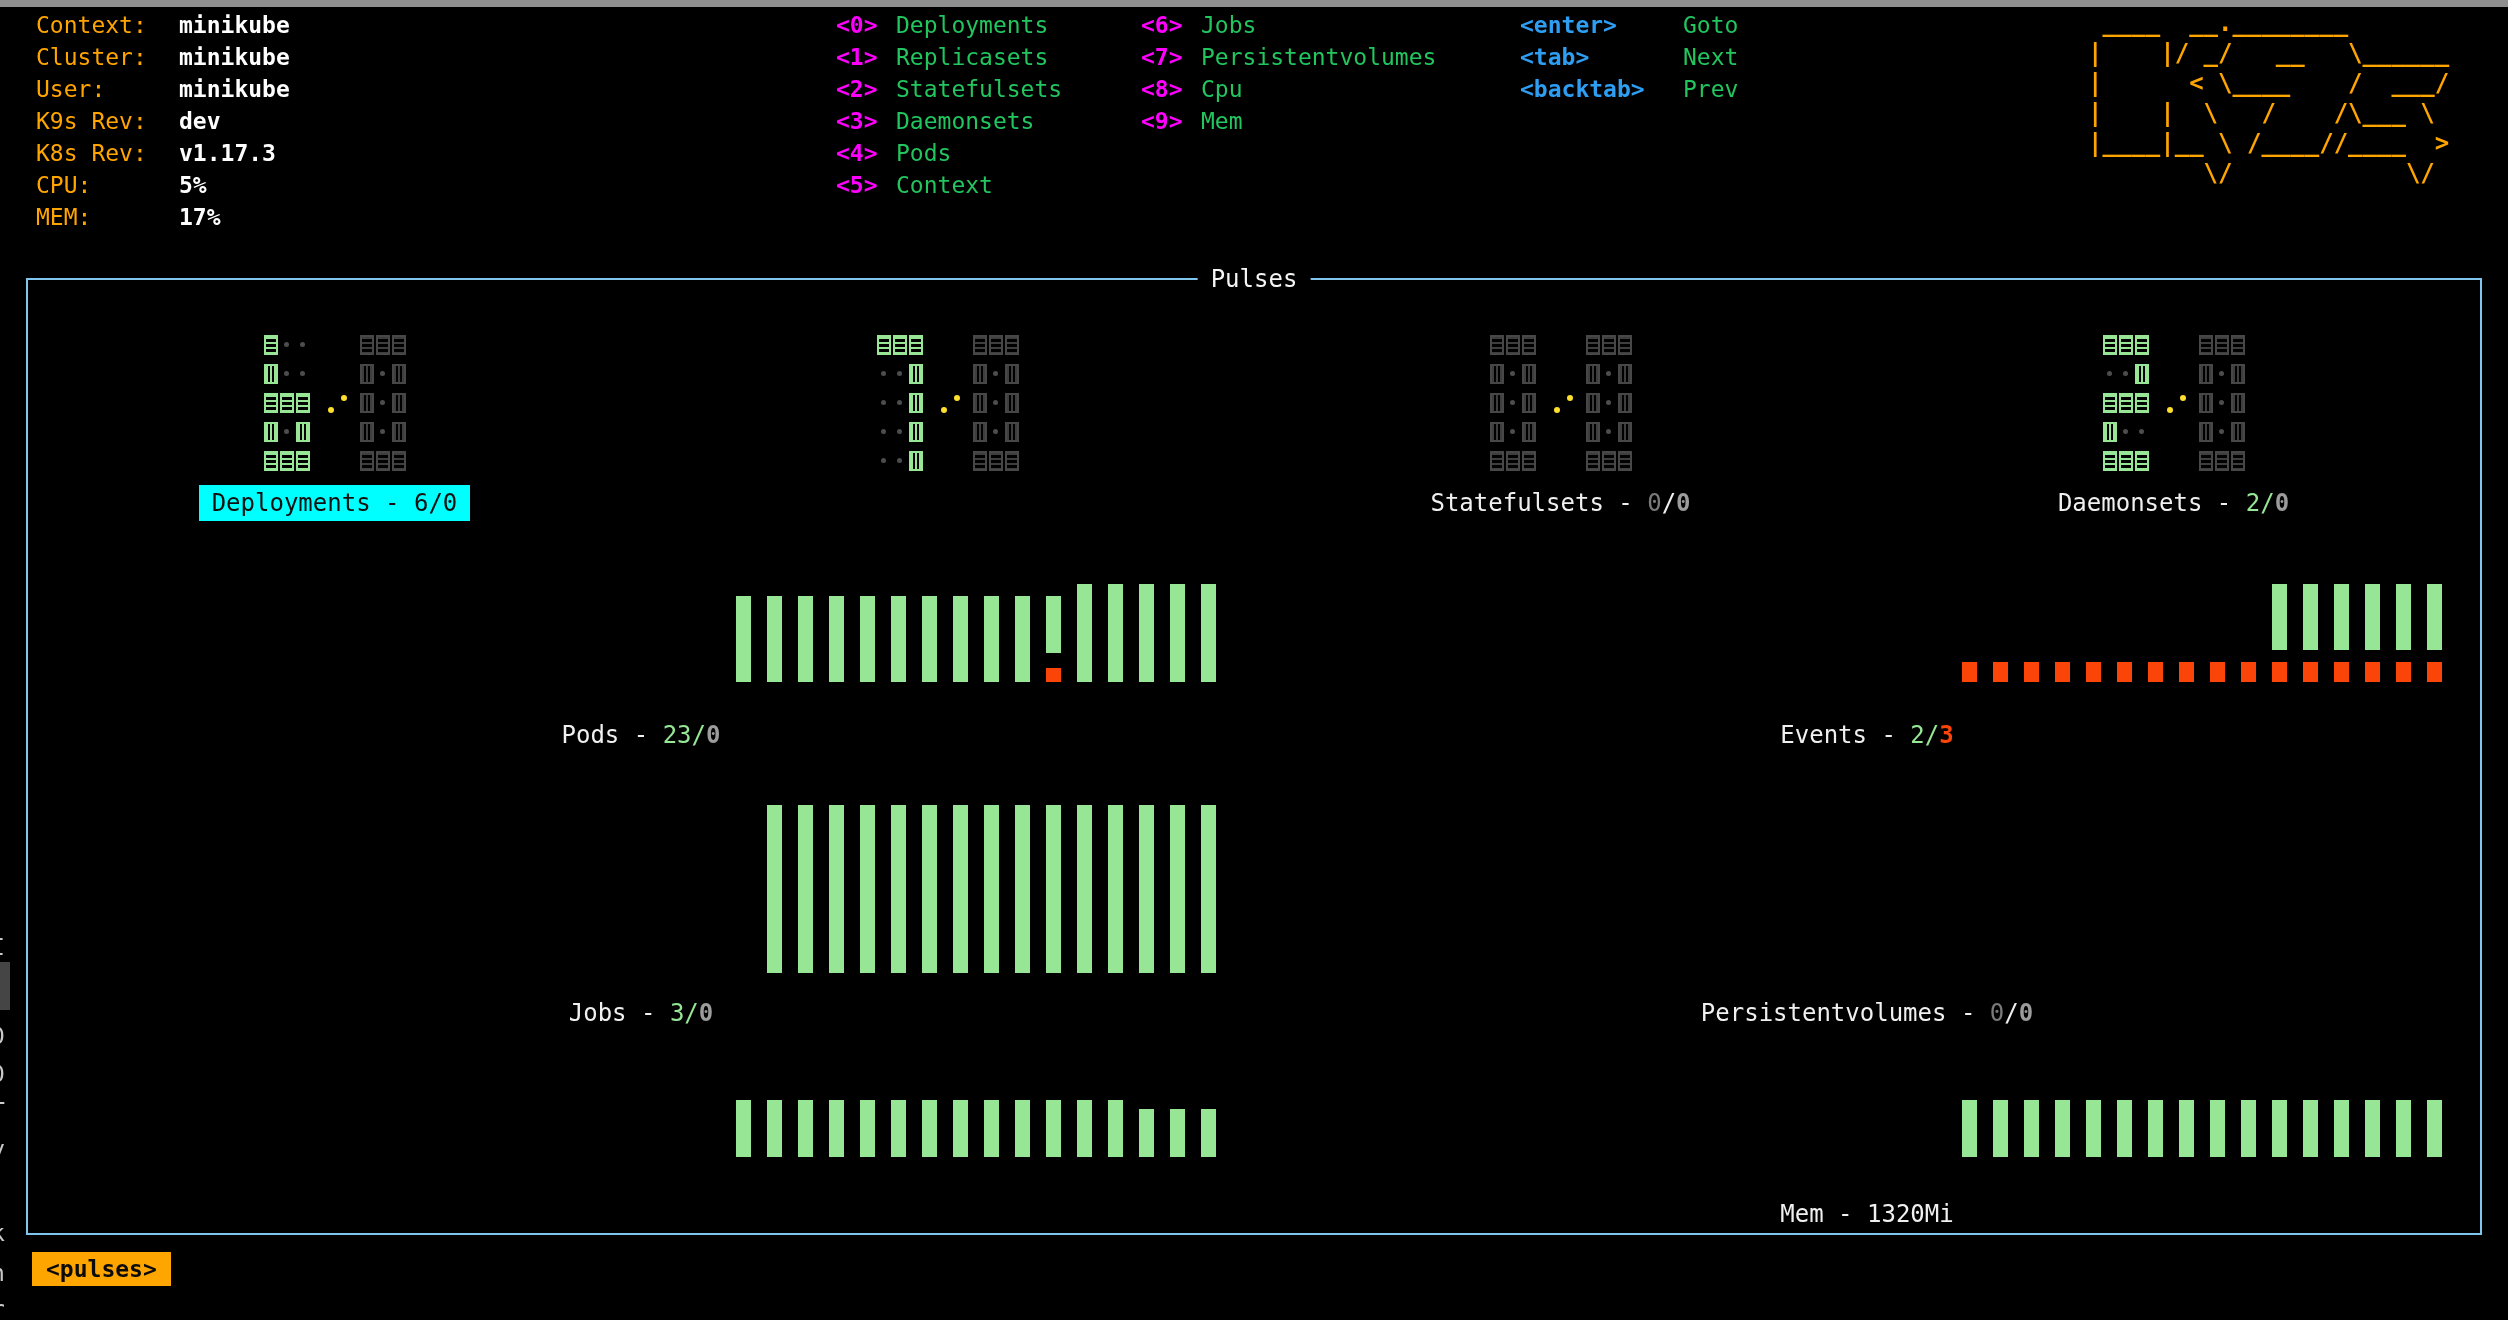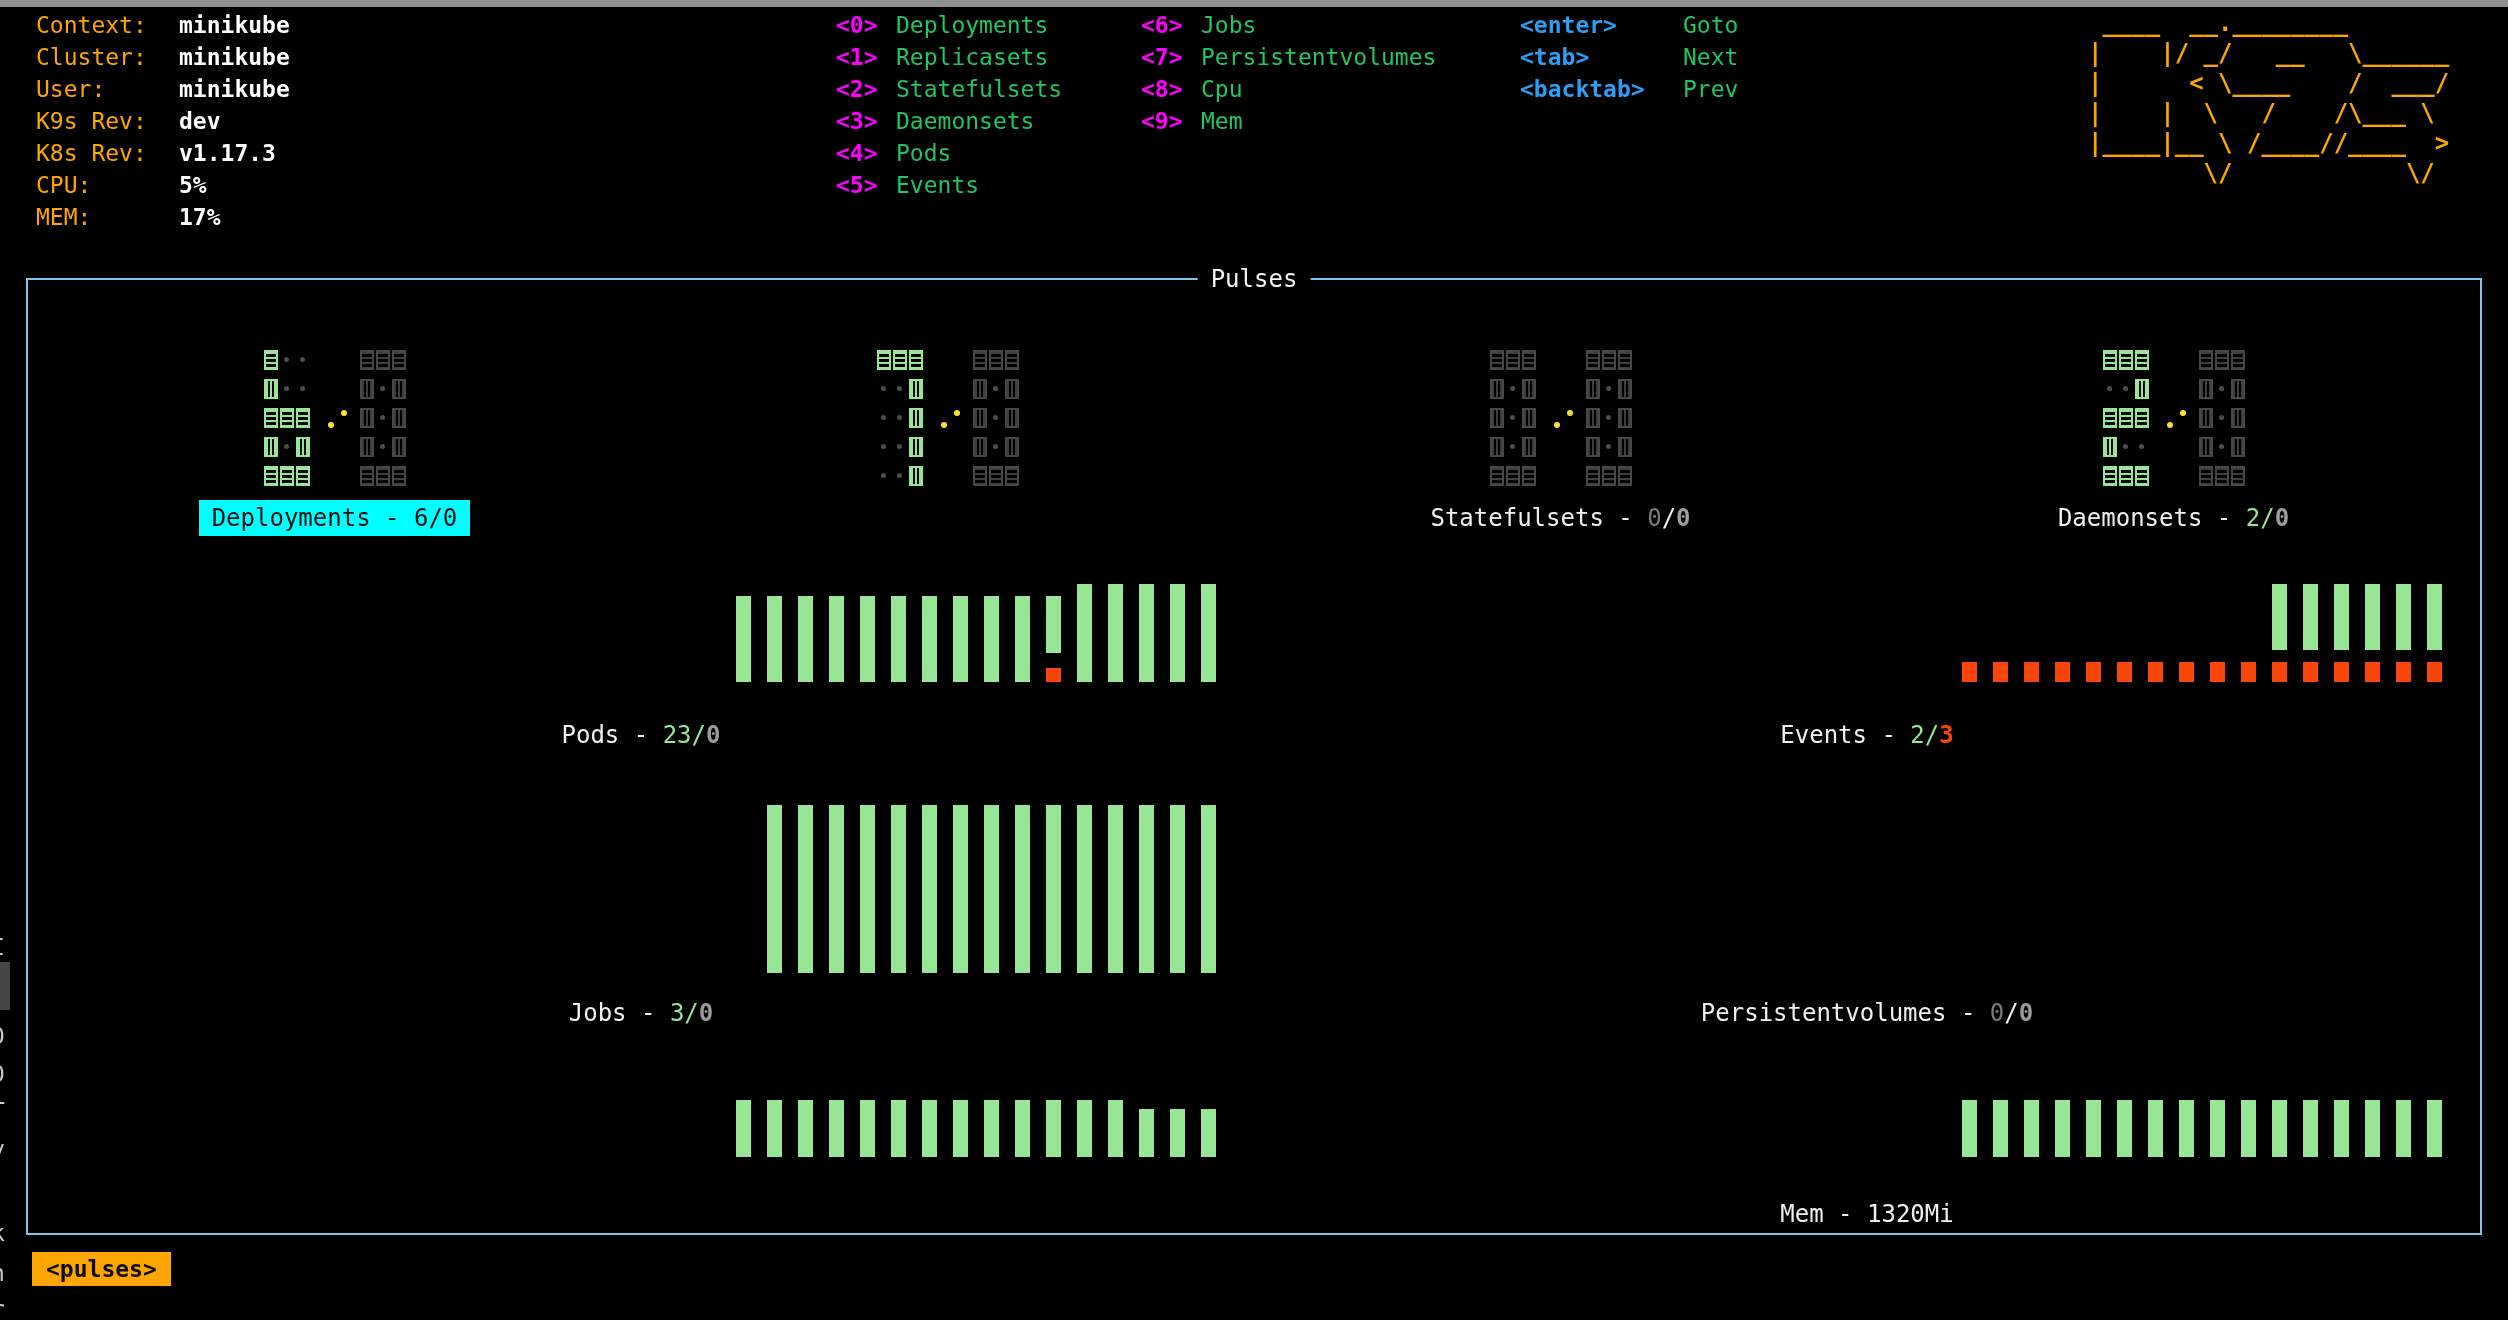--- a/index.html
+++ b/index.html
@@ -30,21 +30,21 @@
           font-size: 24px; line-height: 30px; font-weight: bold; white-space: pre;
           font-family: "DejaVu Sans Mono", monospace; }
 
   
   .pframe { position: absolute; left: 26px; top: 278px; width: 2456px; height: 957px;
             border: 2px solid #7fc5ed; }
   .ptitle { position: absolute; top: -17px; left: 50%; transform: translateX(-50%);
             background: #000; padding: 0 13px; color: #f5f5f5; font-size: 24px; line-height: 32px; }
 
   .panel { position: absolute; }
-  .r1 { top: 70px;  width: 613px; height: 200px; }
+  .r1 { top: 55px;  width: 613px; height: 200px; }
   .r2 { top: 304px; width: 1226px; }
   .r3 { top: 525px; width: 1226px; }
   .r4 { top: 820px; width: 1226px; }
 
   .plabel { text-align: center; font-size: 24px; line-height: 36px; white-space: pre; }
   .r1 .plabel { margin-top: 14px; }
   .r2 .plabel { margin-top: 35px; }
   .r3 .plabel { margin-top: 22px; }
   .r4 .plabel { margin-top: 39px; }
   .cw  { color: #f0f0f0; }
@@ -133,21 +133,21 @@
       <div class="mrow">
         <span class="mkey">&lt;3&gt;</span>
         <span class="mlabel">Daemonsets</span>
       </div>
       <div class="mrow">
         <span class="mkey">&lt;4&gt;</span>
         <span class="mlabel">Pods</span>
       </div>
       <div class="mrow">
         <span class="mkey">&lt;5&gt;</span>
-        <span class="mlabel">Events</span>
+        <span class="mlabel">Context</span>
       </div>
     </div>
   <div class="menu menu2">
       <div class="mrow">
         <span class="mkey">&lt;6&gt;</span>
         <span class="mlabel">Jobs</span>
       </div>
       <div class="mrow">
         <span class="mkey">&lt;7&gt;</span>
         <span class="mlabel">Persistentvolumes</span>

